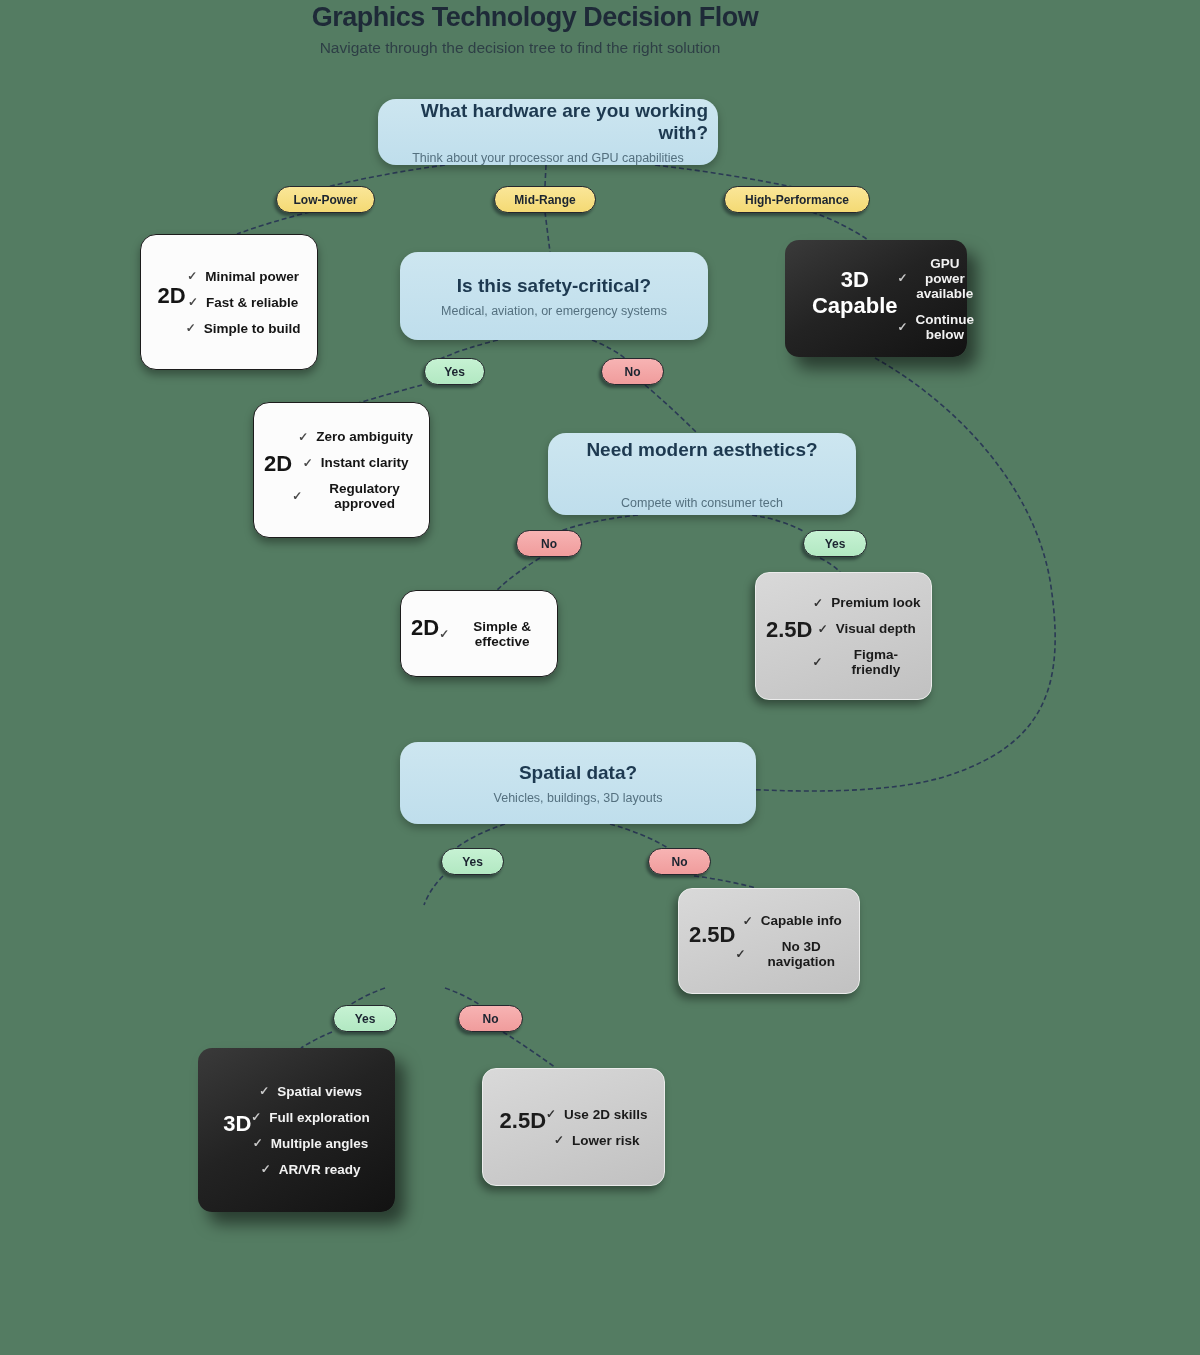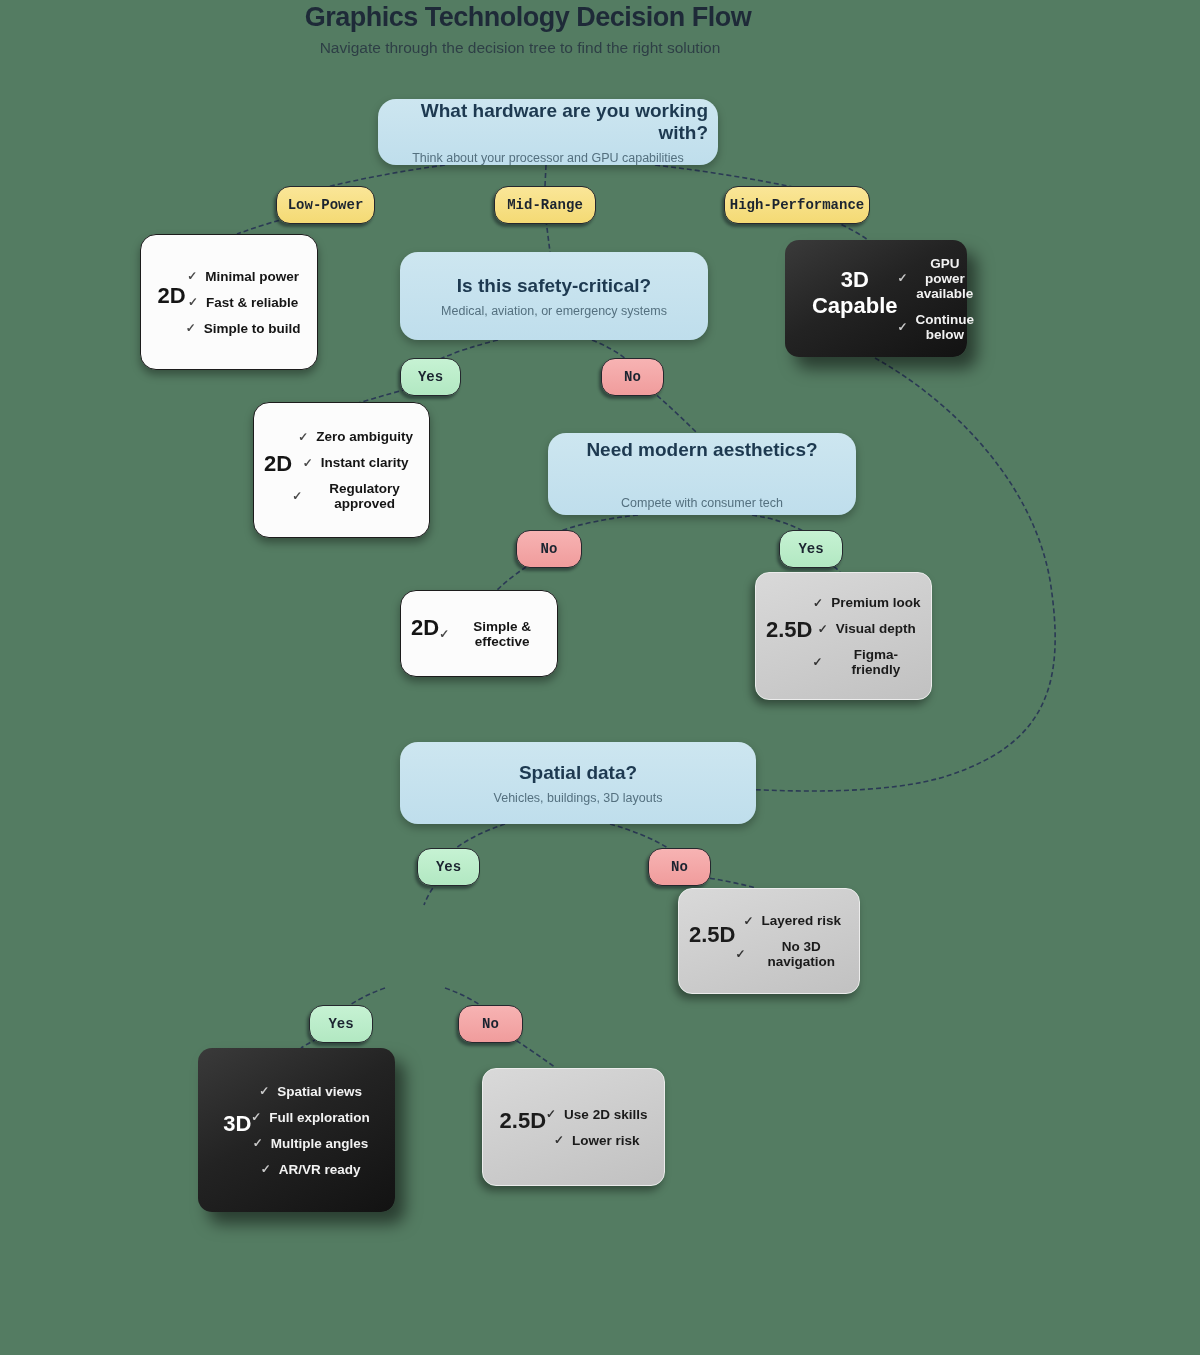--- a/index.html
+++ b/index.html
@@ -18,48 +18,47 @@
   html,body{margin:0;padding:0;background:var(--background);}
   .canvas{
     position:relative;width:1200px;height:1355px;overflow:hidden;
     background:var(--background);
     font-family:"Liberation Sans", sans-serif;
   }
   svg.connectors{position:absolute;left:0;top:0;width:1200px;height:1355px;}
   .conn{fill:none;stroke:var(--connector);stroke-width:1.6;stroke-dasharray:5 3;}
 
   .page-title{
-    position:absolute;left:8px;top:2px;width:1040px;text-align:center;
+    position:absolute;left:15px;top:2px;width:1040px;text-align:center;
     font-size:27px;font-weight:bold;color:#1e2a38;letter-spacing:-0.5px;
   }
   .page-subtitle{
     position:absolute;left:0;top:39px;width:1040px;text-align:center;
     font-size:15.5px;color:#2e3f46;
   }
 
   .qbox{
     position:absolute;border-radius:18px;
     background:linear-gradient(180deg,#cde6f0,#bfdeec);
     box-shadow:0 4px 9px rgba(0,0,0,0.28);
     display:flex;flex-direction:column;justify-content:center;align-items:center;
     text-align:right;padding:14px 10px;box-sizing:border-box;
   }
   .q-title{font-size:19px;font-weight:bold;color:var(--question-title);margin-bottom:7px;}
   .q-sub{font-size:12.5px;color:var(--question-sub);}
 
   .pill{
-    position:absolute;height:38px;border-radius:14px;
+    position:absolute;height:27px;border-radius:14px;
     display:flex;align-items:center;justify-content:center;
-    font-size:14px;font-weight:bold;color:#1b2430;
+    font-size:12px;font-weight:bold;color:#1b2430;
     border:1.5px solid #25282e;box-sizing:border-box;
     box-shadow:-2px 3px 3px rgba(10,15,25,0.45);
-    font-family:Liberation Mono, monospace;
   }
   .pill.yellow{background:linear-gradient(180deg,#fae698,#f4da74);}
-  .pill.green{background:linear-gradient(180deg,#c6f2d3,#b2e8c2);}
+  .pill.green{background:linear-gradient(180deg,#c6f2d3,#b2e8c2);margin-left:24px;}
   .pill.red{background:linear-gradient(180deg,#f7b3b3,#f09c9c);}
 
   .card{
     position:absolute;border-radius:16px;box-sizing:border-box;
     display:flex;align-items:center;justify-content:center;
     text-align:center;padding:14px 10px;
   }
   .card-title{font-size:22px;font-weight:bold;margin-bottom:12px;}
   .card-items{display:flex;flex-direction:column;gap:11px;}
   .card-item{display:flex;align-items:center;justify-content:center;gap:8px;}
@@ -234,21 +233,21 @@
         <span class="item-text">Figma-friendly</span>
       </div>
     </div>
   </div>
 
   <div class="card gray" style="left:678px;top:888px;width:182px;height:106px;">
     <div class="card-title">2.5D</div>
     <div class="card-items">
       <div class="card-item">
         <span class="check">✓</span>
-        <span class="item-text">Layered risk</span>
+        <span class="item-text">Capable info</span>
       </div>
       <div class="card-item">
         <span class="check">✓</span>
         <span class="item-text">No 3D navigation</span>
       </div>
     </div>
   </div>
 
   <div class="card dark" style="left:198px;top:1048px;width:197px;height:164px;">
     <div class="card-title">3D</div>

